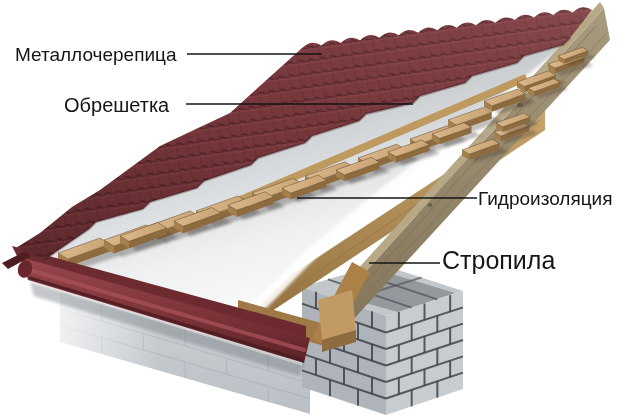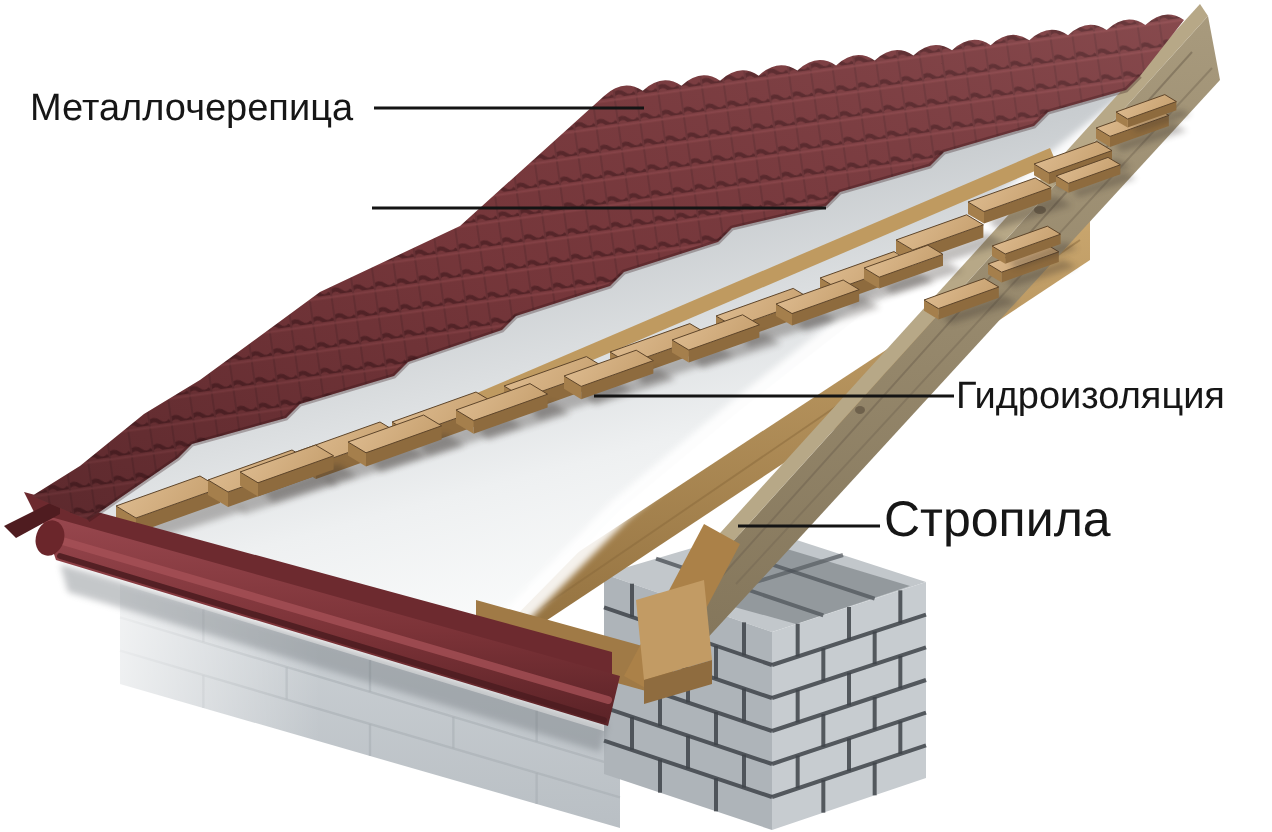--- a/index.html
+++ b/index.html
@@ -282,15 +282,16 @@
 
   <g stroke="#141414" stroke-width="1.4">
     <line x1="187" y1="54" x2="322" y2="54"></line>
     <line x1="186" y1="104" x2="413" y2="104"></line>
     <line x1="297" y1="198" x2="477" y2="198"></line>
     <line x1="369" y1="263" x2="440" y2="263"></line>
   </g>
 </svg>
 
 <div class="lbl m">Металлочерепица</div>
+<div class="lbl o">Обрешетка</div>
 <div class="lbl s">Стропила</div>
 <div class="lbl g">Гидроизоляция</div>
 </div>
 
 </body></html>

